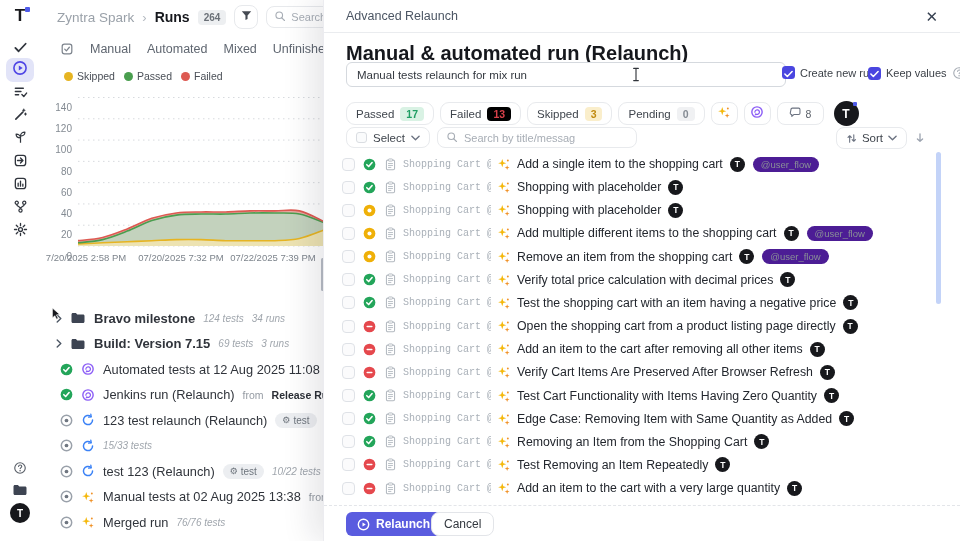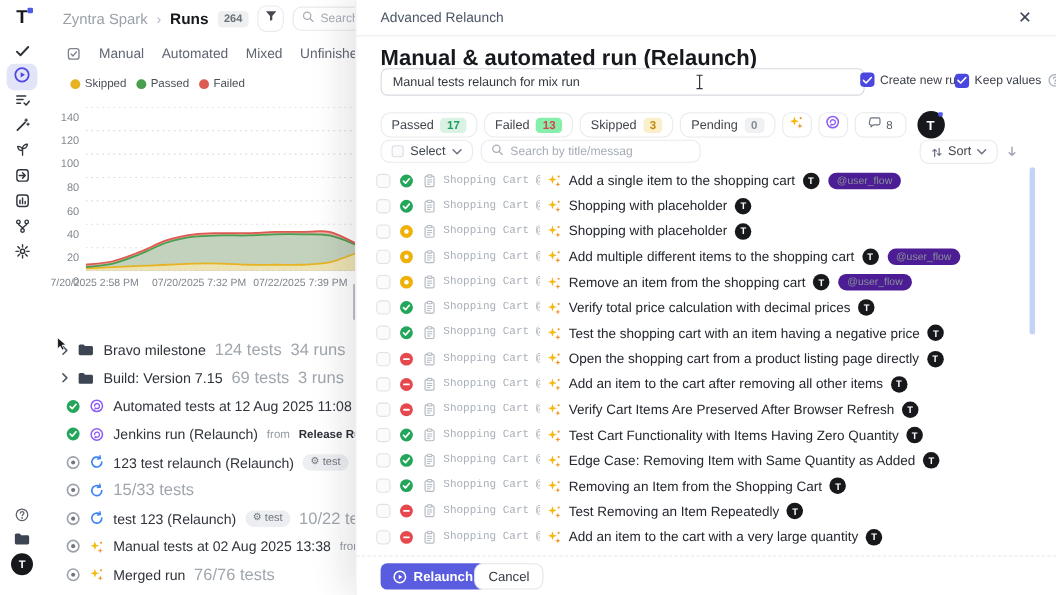--- a/index.html
+++ b/index.html
@@ -34,22 +34,22 @@
   .legend-dot { width:9px; height:9px; border-radius:50%; }
 
   #ylabels span { position:absolute; left:0; width:32px; text-align:right; font-size:10px; color:#838a92; }
   #xlabels span { position:absolute; top:252px; transform:translateX(-50%); font-size:9.5px; color:#7d848c; white-space:nowrap; }
   #plot { position:absolute; left:38px; top:97px; }
 
   #runs-list { position:absolute; left:0; top:0; width:100%; height:100%; }
   .run-row { position:absolute; left:0; width:300px; height:22px; display:flex; align-items:center; gap:8px; white-space:nowrap; overflow:hidden; cursor:pointer; }
   .run-row .ticon { display:flex; align-items:center; flex:0 0 auto; }
   .run-title { font-size:12.8px; color:#30343b; }
-  .run-title.strong { font-weight:400; font-size:13px; }
-  .meta { font-size:15px; color:#a0a6ad; }
+  .run-title.strong { font-weight:700; font-size:13px; }
+  .meta { font-size:10px; color:#a0a6ad;font-style:italic; }
   .from-label { font-size:10.5px; color:#959ba3; }
   .from-value { font-size:10.5px; font-weight:bold; color:#2b2f36; }
   .tag-pill { display:inline-flex; align-items:center; gap:3px; background:#eceef1; border-radius:9px; padding:2px 7px; font-size:10px; color:#6e757d; }
   .gear-glyph { font-size:9px; color:#6e757d; font-family:"DejaVu Sans",sans-serif; }
   .lp-scroll-thumb { position:absolute; left:281px; top:258px; width:3px; height:33px; background:#b9bec6; border-radius:2px; }
   .cursor-pointer-artifact { position:absolute; left:11px; top:306px; z-index:3; }
 
   
   .modal { position:absolute; left:323px; top:0; width:637px; height:541px; background:#fff; border-left:1px solid #ececf0; box-shadow:-12px 0 28px rgba(20,24,40,.10); z-index:5; }
   .modal-header { position:absolute; top:0; left:0; right:0; height:33px; display:flex; align-items:center; justify-content:space-between; padding:0 22px; border-bottom:1px solid #eaecef; }
@@ -452,21 +452,21 @@
     </div>
 
     <div class="filters-row">
       <span id="filters-holder" style="display:flex;gap:6px">
           <span class="chip">
             <span class="chip-label">Passed</span>
             <span class="chip-badge" style="background:#d9f2e4;color:#1e9e63">17</span>
           </span>
           <span class="chip">
             <span class="chip-label">Failed</span>
-            <span class="chip-badge" style="background:#86efac;color:#d8414a">13</span>
+            <span class="chip-badge" style="background:#000000;color:#d8414a">13</span>
           </span>
           <span class="chip">
             <span class="chip-label">Skipped</span>
             <span class="chip-badge" style="background:#faeecb;color:#c18a0f">3</span>
           </span>
           <span class="chip">
             <span class="chip-label">Pending</span>
             <span class="chip-badge" style="background:#f0f1f3;color:#848b93">0</span>
           </span>
         </span>

